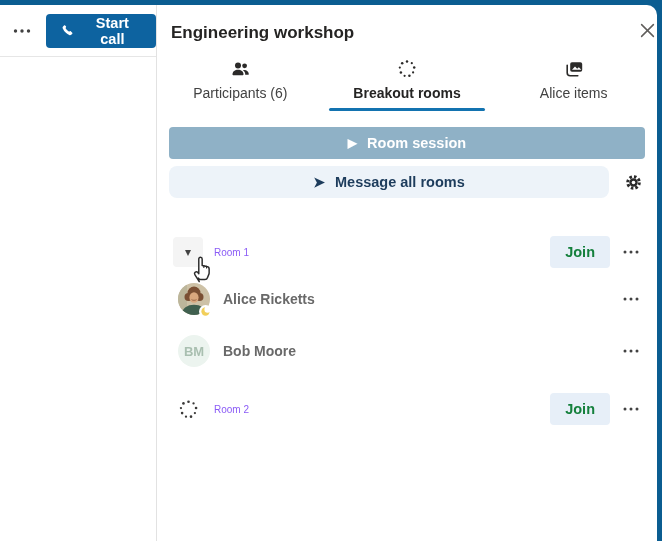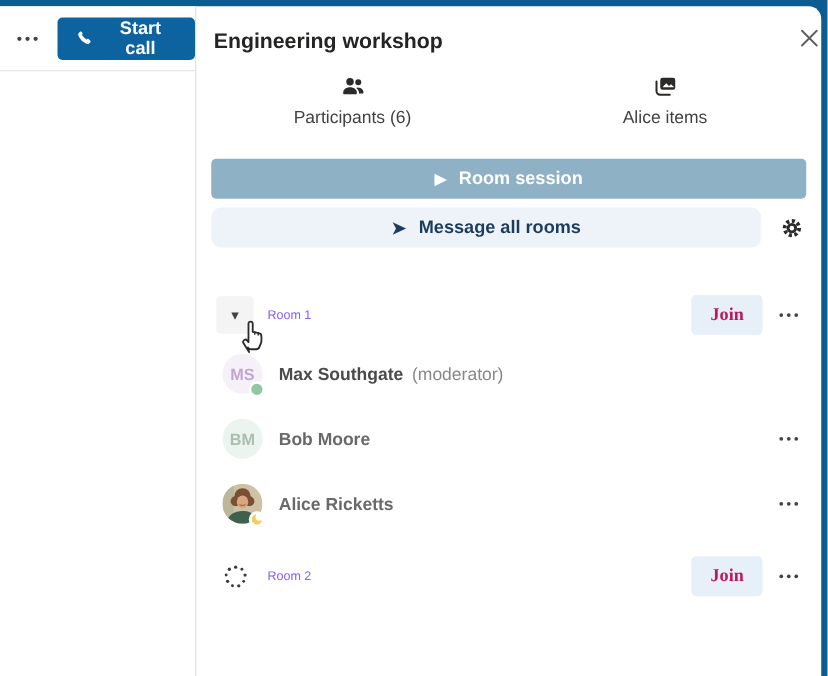--- a/index.html
+++ b/index.html
@@ -67,21 +67,21 @@
   .room-row.second { margin-top:16px; }
   .chevron-btn {
     width:30px; height:30px; margin-left:4px; background:#f4f4f4; border:none; border-radius:4px;
     color:#424242; font-size:12px; cursor:pointer; display:flex; align-items:center; justify-content:center;
     font-family:inherit;
   }
   .room-icon-wrap { width:30px; height:30px; margin-left:4px; display:flex; align-items:center; justify-content:center; }
   .room-name { margin-left:11px; font-size:10px; font-weight:400; color:#8b5cf6; flex:1; }
   .join-btn {
     height:32px; padding:0 15px; background:#e7eff8; border:none; border-radius:4px;
-    color:#be185d; font-family:Liberation Serif, serif; font-size:14.5px; font-weight:700; cursor:pointer;
+    color:#15803d; font-family:Liberation Sans, sans-serif; font-size:14.5px; font-weight:700; cursor:pointer;
   }
   .room-more, .person-more { background:none; border:none; cursor:pointer; margin-left:13px; margin-right:6px; display:flex; }
   .people { margin-top:5px; }
   .person-row { height:52px; display:flex; align-items:center; }
   .avatar { position:relative; width:32px; height:32px; margin-left:9px; flex:none; }
   .avatar .disc {
     width:32px; height:32px; border-radius:50%;
     display:flex; align-items:center; justify-content:center;
     font-size:13px; font-weight:700;
   }
@@ -139,20 +139,38 @@
         <span class="tab-icon">
           <svg width="21" height="16" viewBox="0 0 21 16">
             <circle cx="8" cy="4.4" r="3" fill="#2b2a29"></circle>
             <path d="M2.5 13.3c0-2.9 2.5-4.6 5.5-4.6s5.5 1.7 5.5 4.6c0 .6-.4 1-1 1h-9c-.6 0-1-.4-1-1z" fill="#2b2a29"></path>
             <circle cx="14.6" cy="4.8" r="2.4" fill="#2b2a29"></circle>
             <path d="M14.3 8.9c2.5.1 4.5 1.6 4.5 4 0 .5-.3.9-.8.9h-2.8c.2-2-.9-3.6-2.3-4.5.4-.2.9-.4 1.4-.4z" fill="#2b2a29"></path>
           </svg>
         </span>
         <span class="tab-label">Participants (6)</span>
       </button>
+      <button class="tab active">
+        <span class="tab-icon">
+          <svg width="20" height="20" viewBox="0 0 20 20">
+            <g fill="#2b2a29">
+              <circle cx="10" cy="2.6" r="1.25"></circle>
+                <circle cx="14.8" cy="4.2" r="1.1"></circle>
+              <circle cx="17.2" cy="8.6" r="1.25"></circle>
+                <circle cx="16.1" cy="13.4" r="1.1"></circle>
+              <circle cx="12.4" cy="16.8" r="1.25"></circle>
+                <circle cx="7.6" cy="16.8" r="1.1"></circle>
+              <circle cx="3.9" cy="13.4" r="1.25"></circle>
+                <circle cx="2.8" cy="8.6" r="1.1"></circle>
+              <circle cx="5.2" cy="4.2" r="1.25"></circle>
+            </g>
+          </svg>
+        </span>
+        <span class="tab-label">Breakout rooms</span>
+      </button>
       <button class="tab">
         <span class="tab-icon">
           <svg width="20" height="18" viewBox="0 0 20 18">
             <path d="M3.2 5.2v7.6c0 1.7 1.3 3 3 3h7.6" fill="none" stroke="#2b2a29" stroke-width="1.6" stroke-linecap="round"></path>
             <rect x="6.2" y="2.2" width="12" height="9.6" rx="1.8" fill="#2b2a29"></rect>
             <path d="M8 9.8l3-3.2 2.2 2.2 1.6-1.5 2.6 2.5z" fill="#ffffff"></path>
           </svg>
         </span>
         <span class="tab-label">Alice items</span>
       </button>
@@ -189,44 +207,20 @@
           <svg width="16" height="6" viewBox="0 0 16 6">
             <circle cx="2" cy="3" r="1.5" fill="#424242"></circle>
               <circle cx="8" cy="3" r="1.5" fill="#424242"></circle>
               <circle cx="14" cy="3" r="1.5" fill="#424242"></circle>
           </svg>
         </button>
       </div>
 
       <div class="people">
 
-        <div class="person-row">
-          <div class="avatar ms">
-            <div class="disc">MS</div>
-            <div class="badge available"></div>
-          </div>
-          <span class="person-name">Max Southgate</span>
-          <span class="person-suffix">(moderator)</span>
-          <span class="person-spacer"></span>
-        </div>
-
-        <div class="person-row">
-          <div class="avatar bm">
-            <div class="disc">BM</div>
-          </div>
-          <span class="person-name muted">Bob Moore</span>
-          <span class="person-spacer"></span>
-          <button class="person-more">
-            <svg width="16" height="6" viewBox="0 0 16 6">
-              <circle cx="2" cy="3" r="1.5" fill="#424242"></circle>
-                <circle cx="8" cy="3" r="1.5" fill="#424242"></circle>
-                <circle cx="14" cy="3" r="1.5" fill="#424242"></circle>
-            </svg>
-          </button>
-        </div>
 
         <div class="person-row">
           <div class="avatar">
             <svg width="32" height="32" viewBox="0 0 32 32">
               <defs>
                   <clipPath id="ac">
                     <circle cx="16" cy="16" r="16"></circle>
                   </clipPath>
                 </defs>
               <g clip-path="url(#ac)">
@@ -250,20 +244,35 @@
           <span class="person-name muted">Alice Ricketts</span>
           <span class="person-spacer"></span>
           <button class="person-more">
             <svg width="16" height="6" viewBox="0 0 16 6">
               <circle cx="2" cy="3" r="1.5" fill="#424242"></circle>
                 <circle cx="8" cy="3" r="1.5" fill="#424242"></circle>
                 <circle cx="14" cy="3" r="1.5" fill="#424242"></circle>
             </svg>
           </button>
         </div>
+
+        <div class="person-row">
+          <div class="avatar bm">
+            <div class="disc">BM</div>
+          </div>
+          <span class="person-name muted">Bob Moore</span>
+          <span class="person-spacer"></span>
+          <button class="person-more">
+            <svg width="16" height="6" viewBox="0 0 16 6">
+              <circle cx="2" cy="3" r="1.5" fill="#424242"></circle>
+                <circle cx="8" cy="3" r="1.5" fill="#424242"></circle>
+                <circle cx="14" cy="3" r="1.5" fill="#424242"></circle>
+            </svg>
+          </button>
+        </div>
       </div>
 
       <div class="room-row second">
         <span class="room-icon-wrap">
           <svg width="21" height="21" viewBox="0 0 20 20">
             <g fill="#3b3a39">
               <circle cx="10" cy="2.6" r="1.25"></circle>
                 <circle cx="14.8" cy="4.2" r="1.1"></circle>
               <circle cx="17.2" cy="8.6" r="1.25"></circle>
                 <circle cx="16.1" cy="13.4" r="1.1"></circle>

